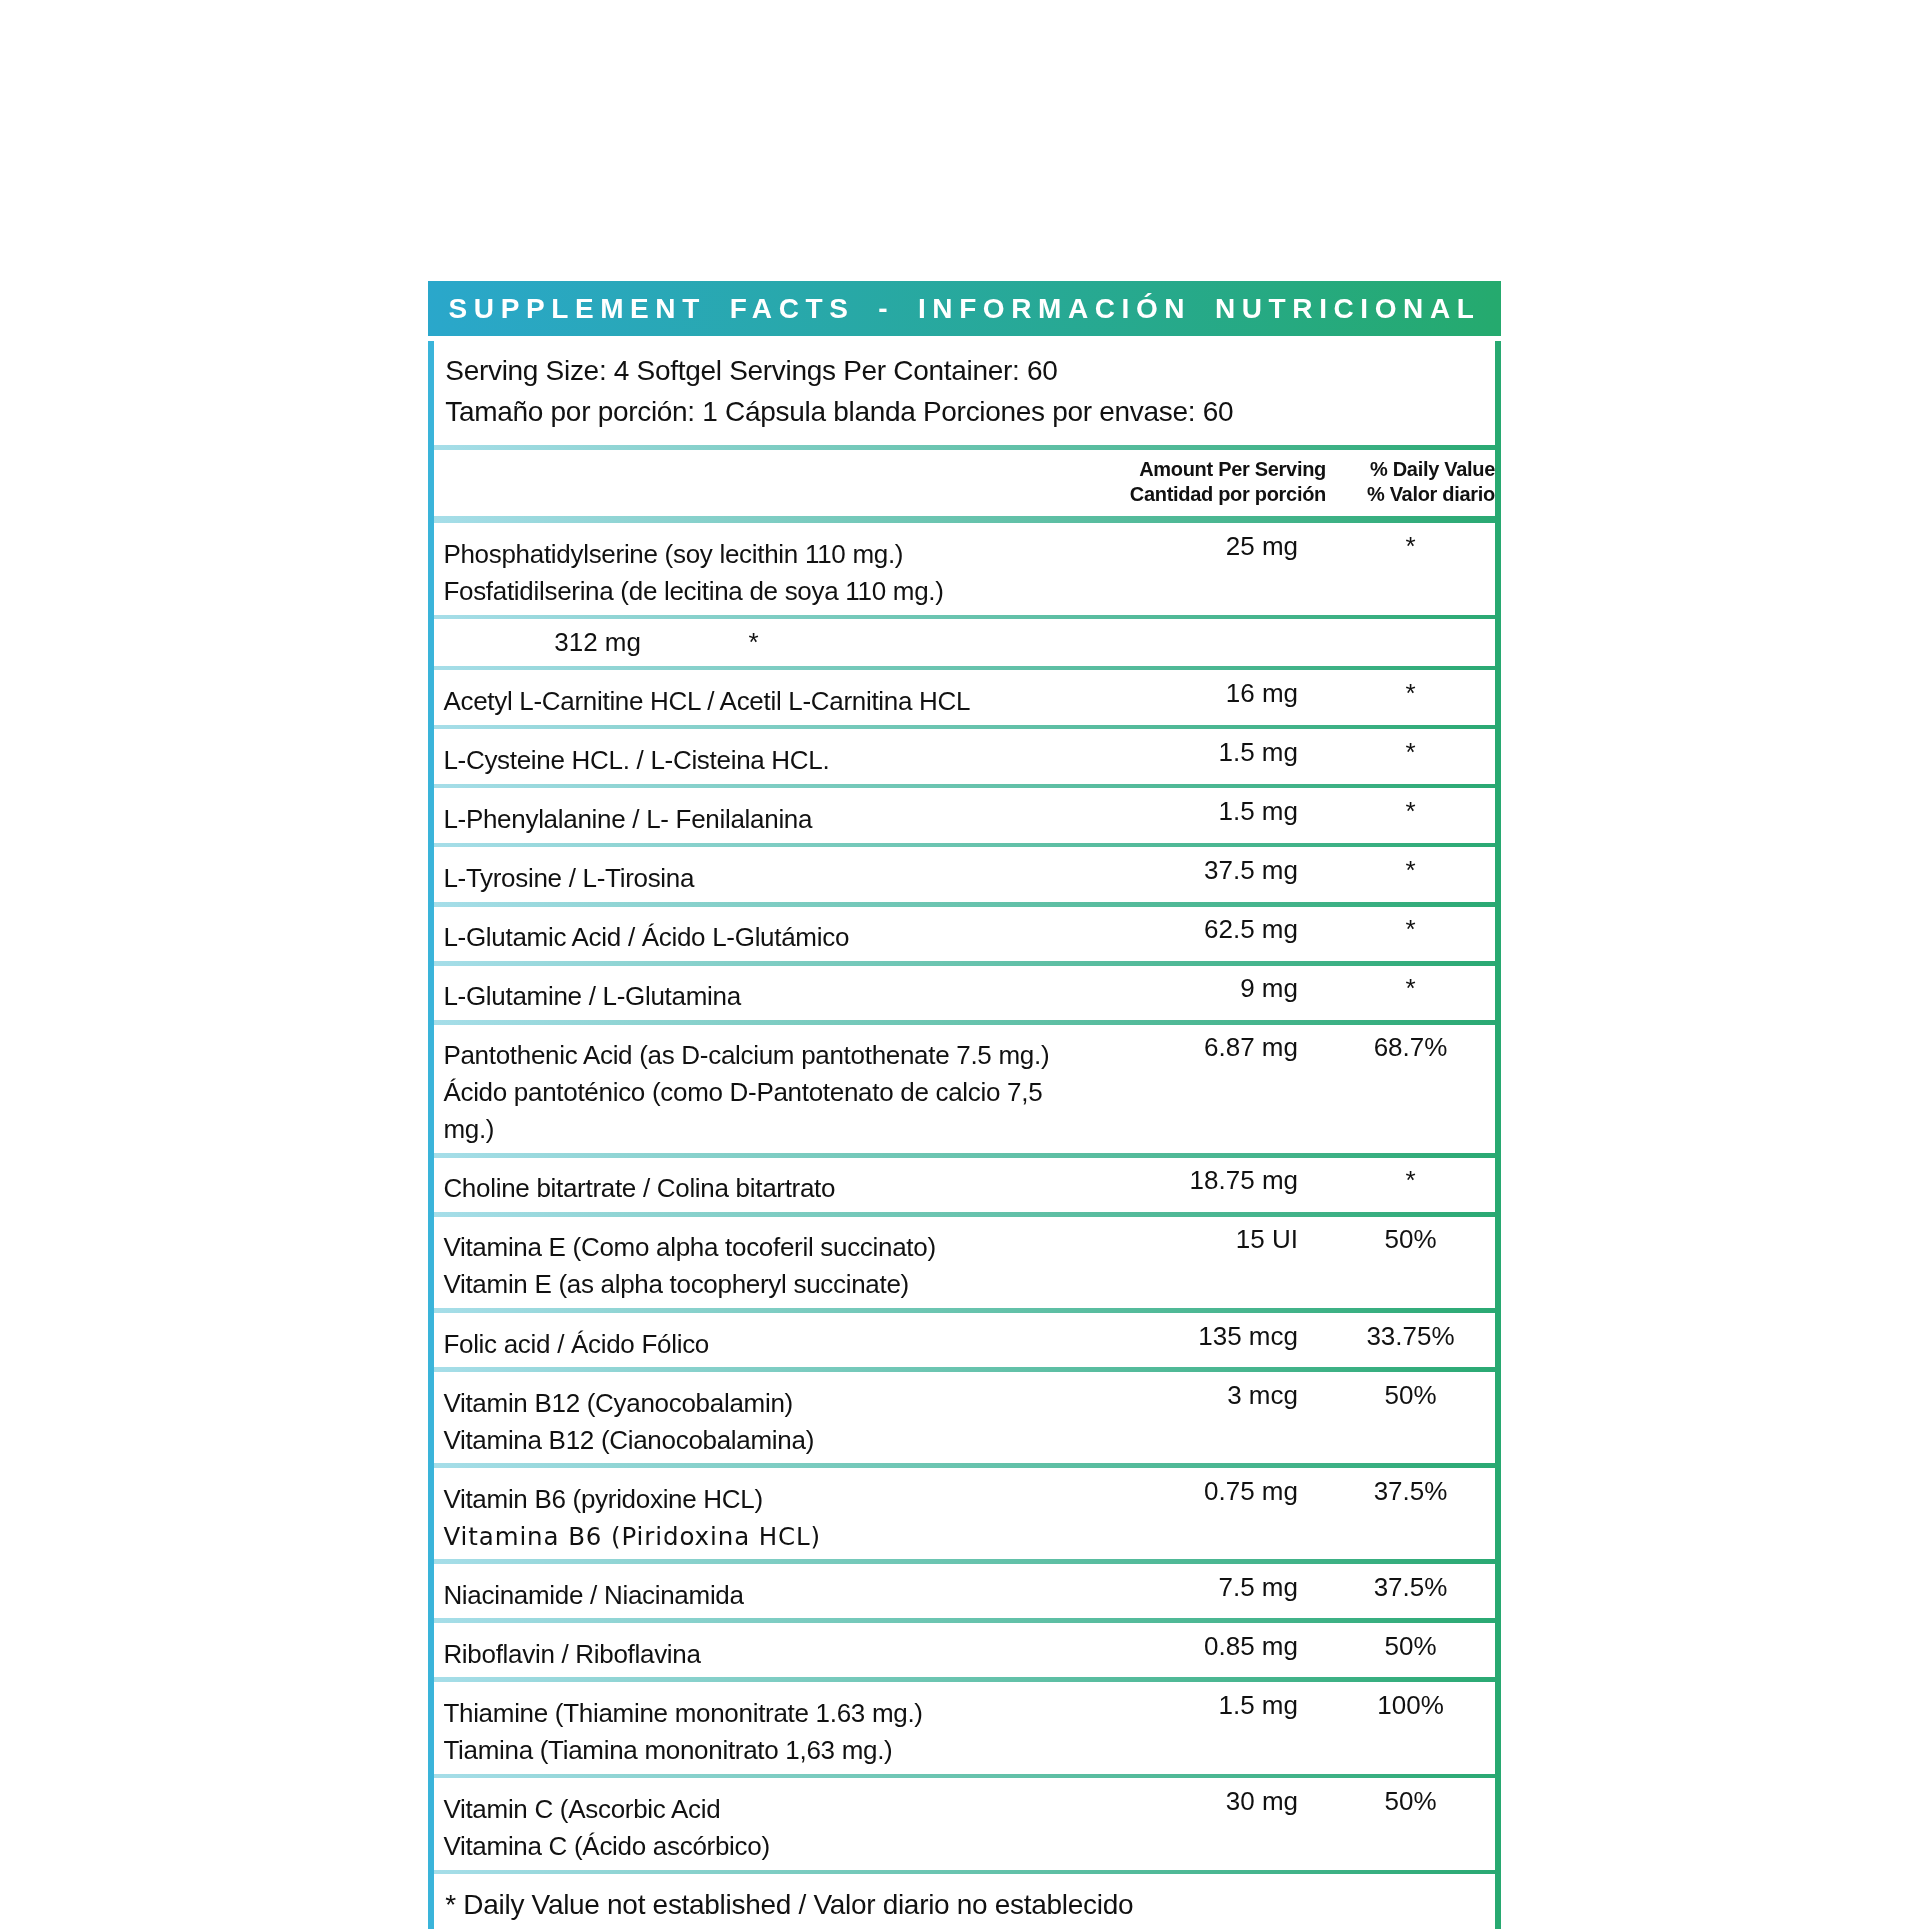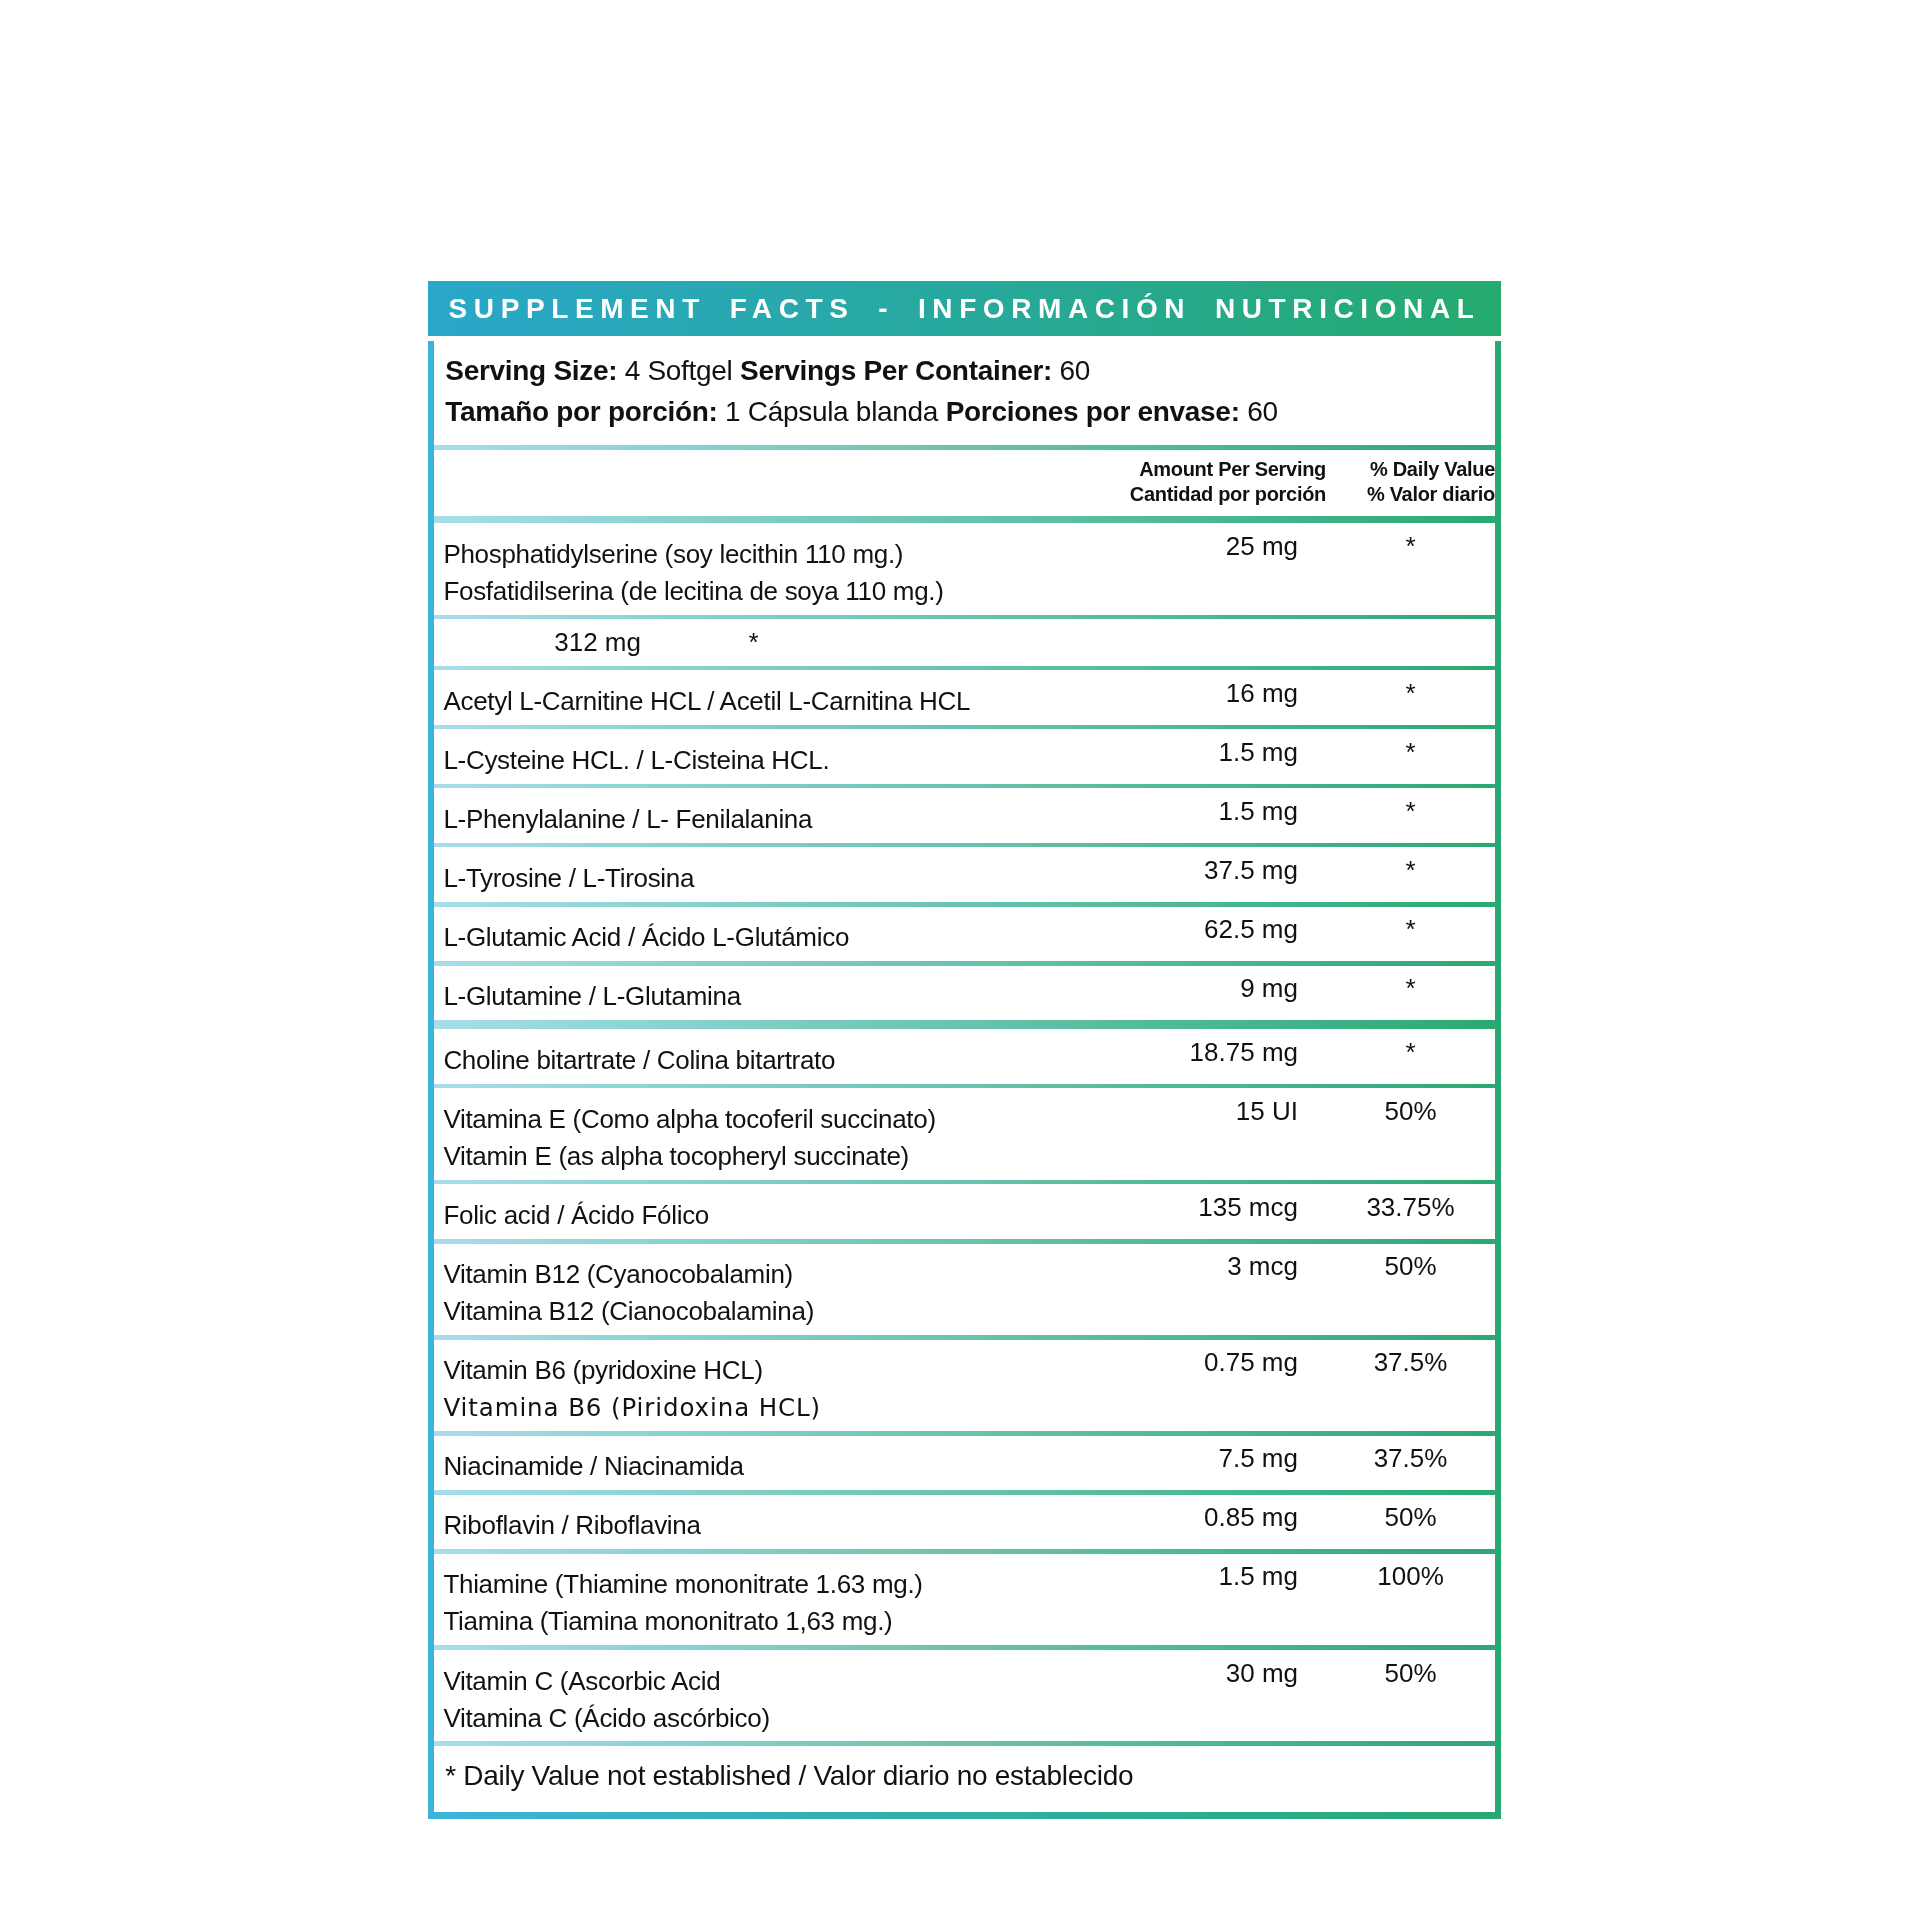--- a/index.html
+++ b/index.html
@@ -20,21 +20,21 @@
   }
 
   .box {
     margin-top:4.7px;
     border-style:solid; border-width:0 6.6px 7.5px 6.6px;
     border-image:linear-gradient(to right, var(--bdr-l), var(--bdr-r)) 1;
     background:#fff;
   }
 
   .serving { padding:9.4px 11.3px 13px 11.3px; font-size:28px; line-height:41px; letter-spacing:-0.3px; }
-  .serving .b { font-weight:bold;margin-top:28px; }
+  .serving .b { font-weight:normal;margin-top:28px; }
 
   .divider { height:4.7px; background:linear-gradient(to right, var(--div-l), var(--div-r)); }
   .divider.thick { height:7.5px; }
 
   .colhead { display:flex; align-items:flex-end; padding:7.5px 0 9.4px 0; }
   .colhead .spacer { flex:1; }
   .ch { font-weight:bold; font-size:20px; line-height:24.5px; text-align:right; letter-spacing:-0.3px; white-space:nowrap; }
   .ch.amount { width:235px; }
   .ch.dv { width:169px; }
 
@@ -134,20 +134,28 @@
         </div>
         <div class="divider"></div>
         <div class="row">
           <div class="name">
             <div class="line">L-Glutamine / L-Glutamina</div>
           </div>
           <div class="amount">9 mg</div>
           <div class="dv">*</div>
         </div>
         <div class="divider"></div>
+        <div class="row">
+          <div class="name">
+            <div class="line">Pantothenic Acid (as D-calcium pantothenate 7.5 mg.)</div>
+            <div class="line">Ácido pantoténico (como D-Pantotenato de calcio 7,5 mg.)</div>
+          </div>
+          <div class="amount">6.87 mg</div>
+          <div class="dv">68.7%</div>
+        </div>
         <div class="divider"></div>
         <div class="row">
           <div class="name">
             <div class="line">Choline bitartrate / Colina bitartrato</div>
           </div>
           <div class="amount">18.75 mg</div>
           <div class="dv">*</div>
         </div>
         <div class="divider"></div>
         <div class="row">

